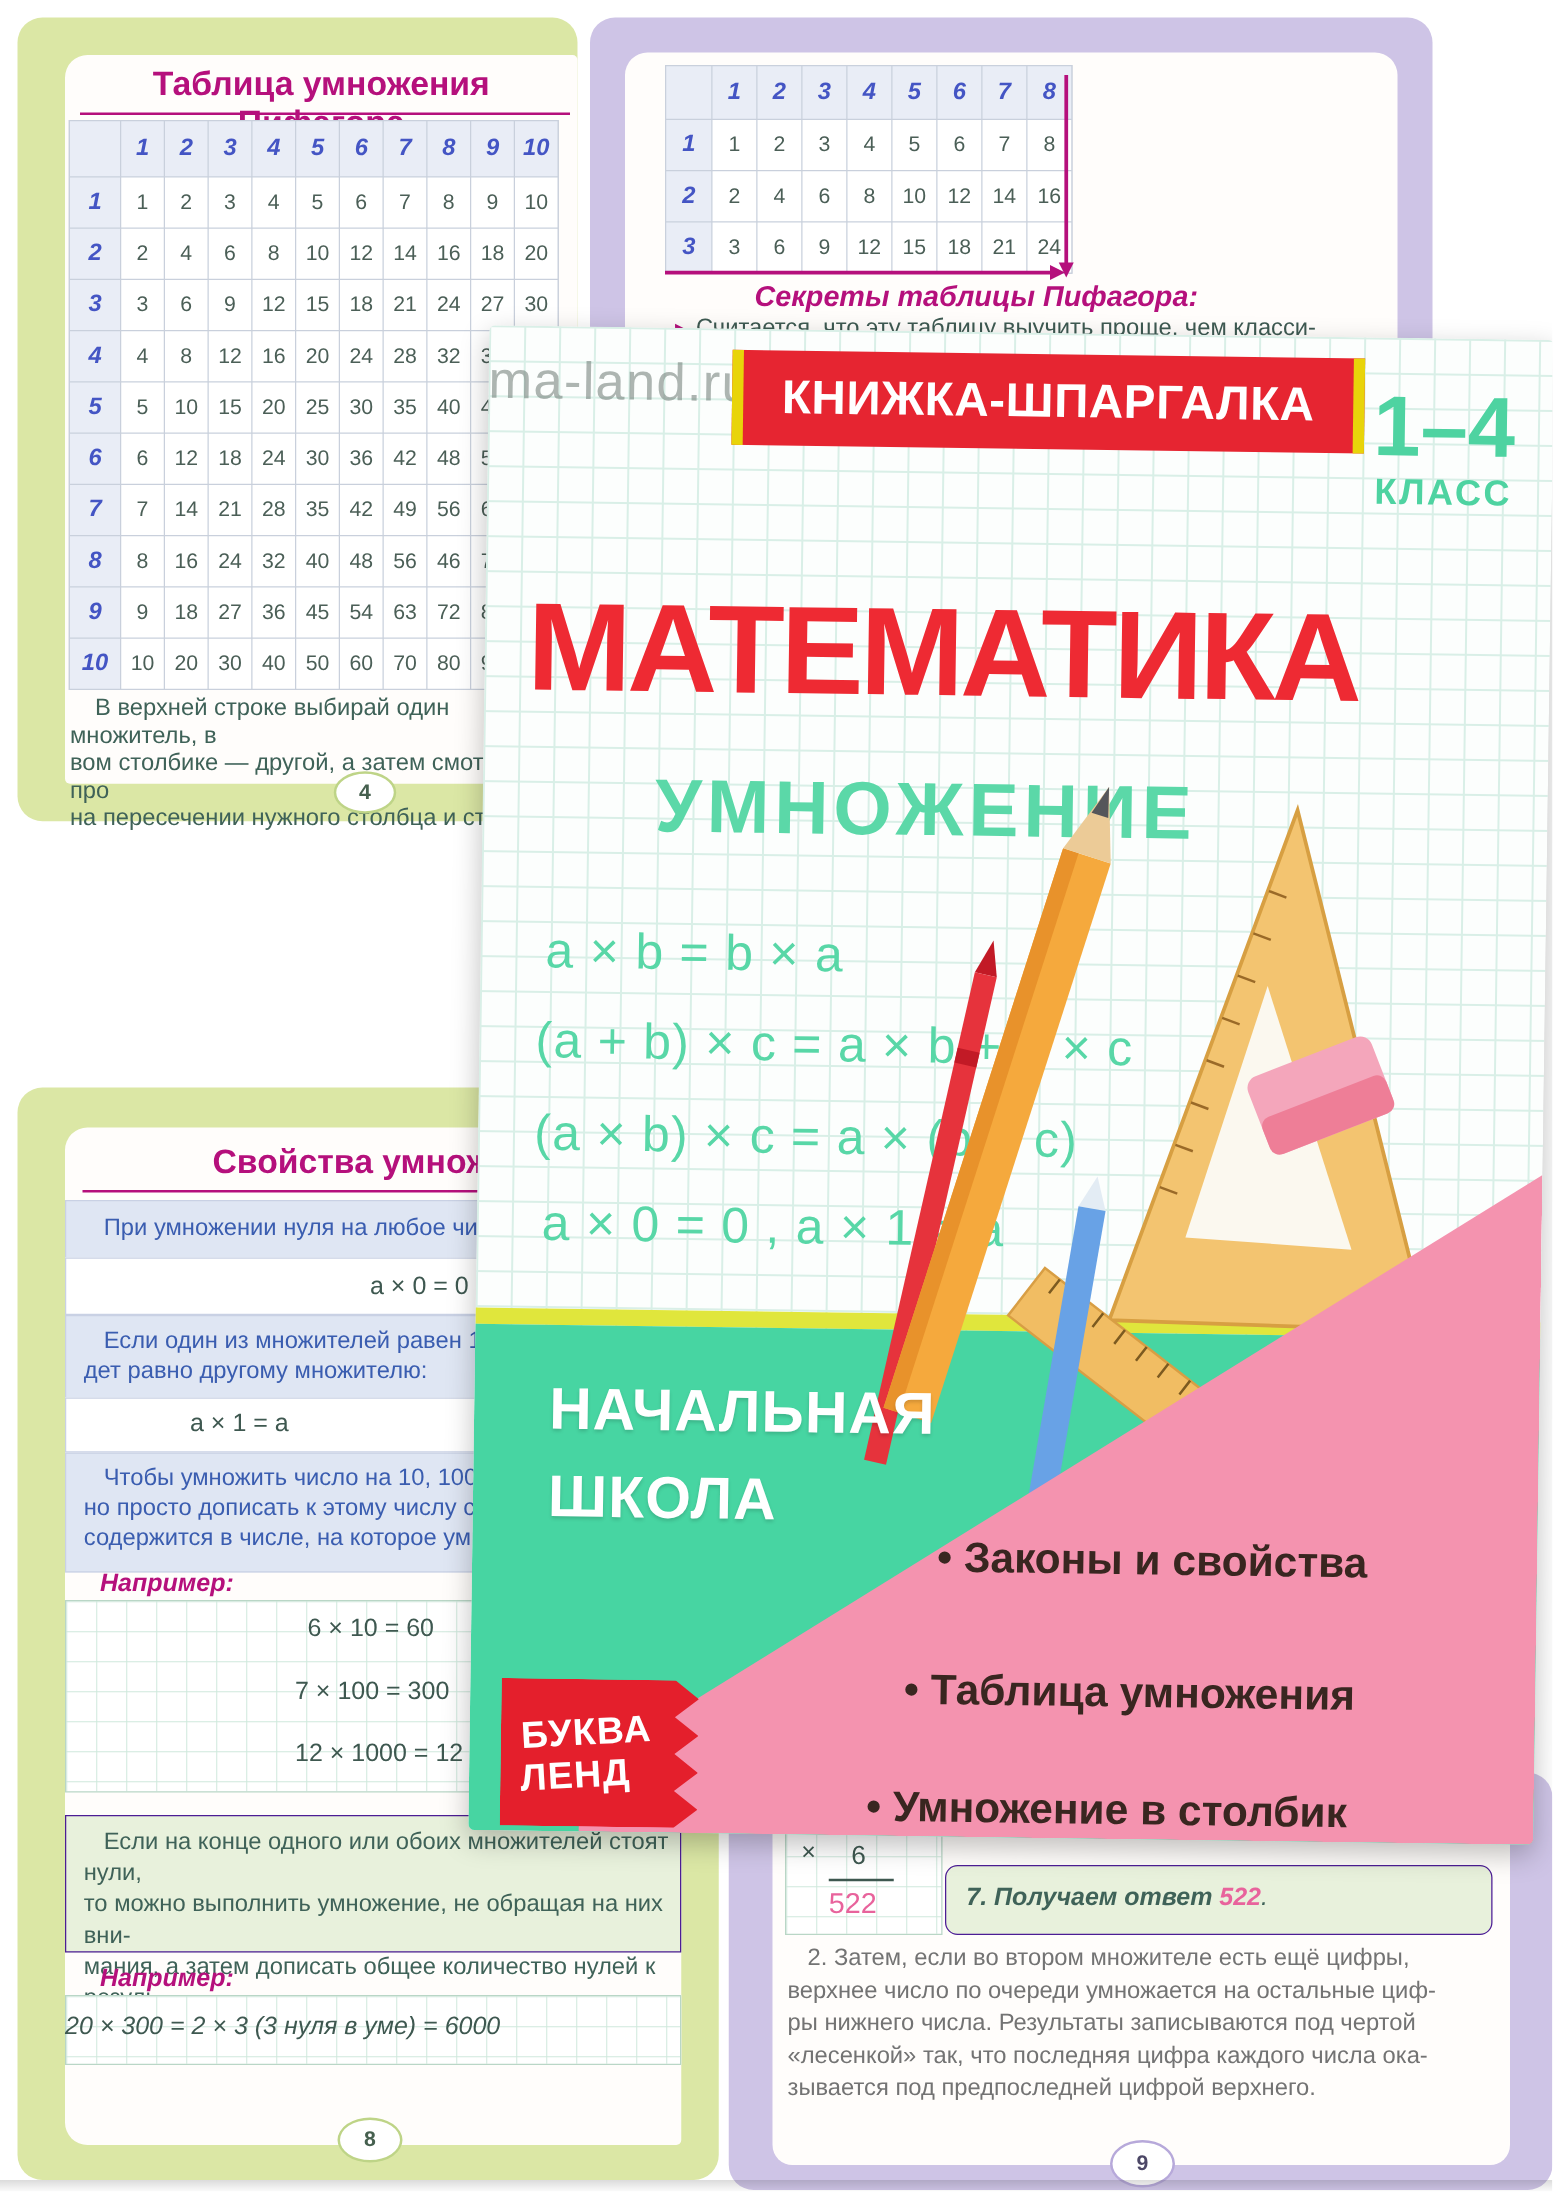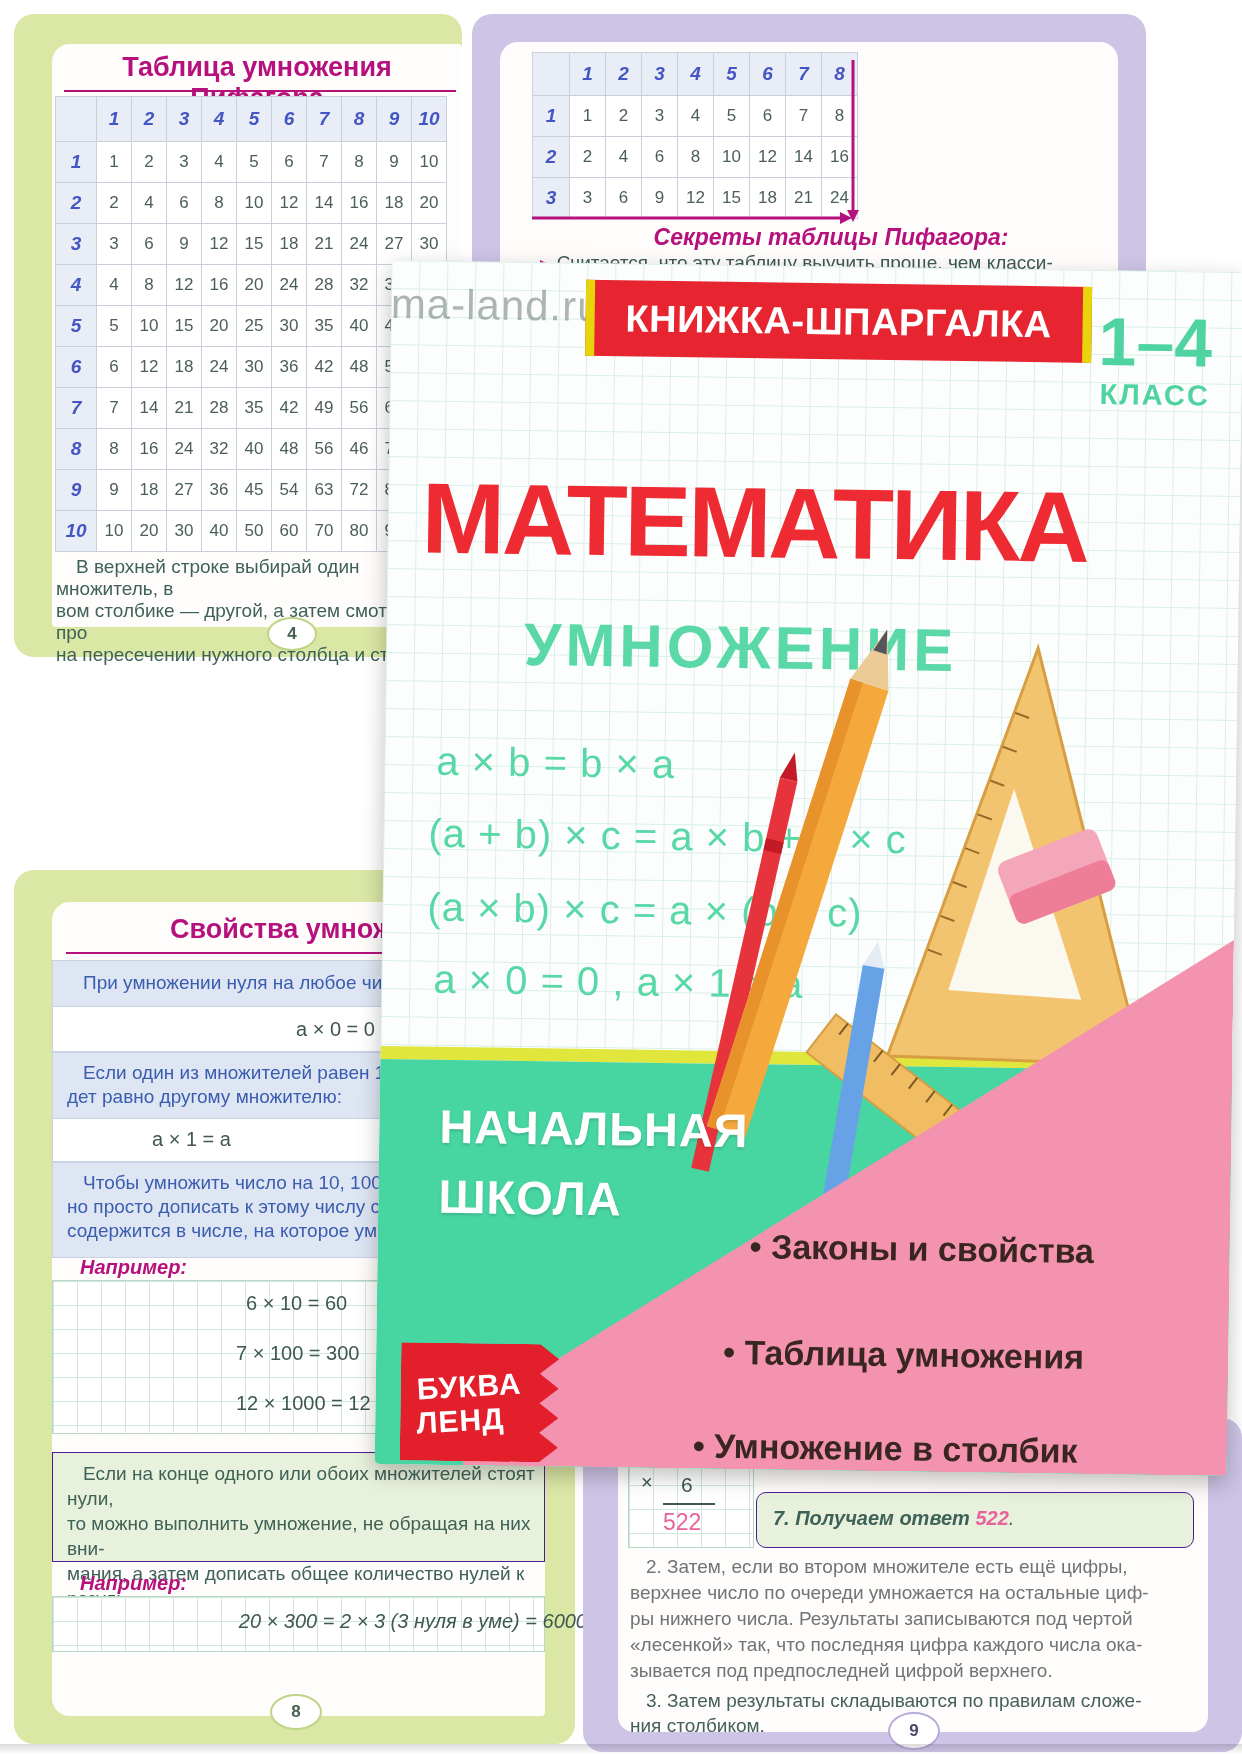--- a/index.html
+++ b/index.html
@@ -249,21 +249,21 @@
       <div class="c">18</div>
       <div class="c">21</div>
       <div class="c">24</div>
     </div>
   <svg class="abs" style="left:528px;top:46px;" width="340" height="190" viewBox="0 0 340 190">
     <line x1="325" y1="14" x2="325" y2="166" stroke="#b5107c" stroke-width="3"></line>
     <polygon points="319,164 331,164 325,176" fill="#b5107c"></polygon>
     <line x1="4" y1="172" x2="314" y2="172" stroke="#b5107c" stroke-width="3"></line>
     <polygon points="312,166 312,178 324,172" fill="#b5107c"></polygon>
   </svg>
-  <div class="abs secrets" style="left:522px;top:224px;width:618px;">Секреты таблицы Пифагора:</div>
+  <div class="abs secrets" style="left:472px;top:224px;width:618px;">Секреты таблицы Пифагора:</div>
   <div class="abs p5bullet" style="left:540px;top:252px;">
     <span class="tri">▶</span><span>Считается, что эту таблицу выучить проще, чем класси-</span>
   </div>
 
   <div class="abs page-green" style="left:14px;top:870px;width:561px;height:874px;"></div>
   <div class="abs card" style="left:52px;top:902px;width:493px;height:814px;border-radius:18px 4px 4px 18px;"></div>
   <div class="abs magenta title4" style="left:170px;top:914px;white-space:nowrap;">Свойства умнож</div>
   <div class="abs" style="left:66px;top:952px;width:479px;height:2px;background:#b5107c;"></div>
 
   <div class="abs bluerow" style="left:52px;top:960px;width:491px;height:44px;padding:10px 0 0 0;">
@@ -288,43 +288,41 @@
   <div class="abs exline" style="left:246px;top:1292px;">6 × 10 = 60</div>
   <div class="abs exline" style="left:236px;top:1342px;">7 × 100 = 300</div>
   <div class="abs exline" style="left:212px;top:1392px;white-space:nowrap;margin-left:24px;">12 × 1000 = 12 00</div>
 
   <div class="abs greenbox preline" style="left:52px;top:1452px;width:477px;height:100px;padding:8px 0 0 14px;font-size:19px;line-height:25px;text-indent:16px;">Если на конце одного или обоих множителей стоят нули,
 то можно выполнить умножение, не обращая на них вни-
 мания, а затем дописать общее количество нулей к резуль-
 тату.</div>
   <div class="abs exlabel" style="left:80px;top:1572px;">Например:</div>
   <div class="abs gridbox" style="left:52px;top:1596px;width:491px;height:54px;"></div>
-  <div class="abs exline" style="left:52px;top:1610px;width:491px;text-align:right;font-style:italic;padding-left:44px;">20 × 300 = 2 × 3 (3 нуля в уме) = 6000</div>
+  <div class="abs exline" style="left:52px;top:1610px;width:491px;text-align:left;font-style:italic;">20 × 300 = 2 × 3 (3 нуля в уме) = 6000</div>
   <div class="abs oval" style="left:270px;top:1694px;width:48px;height:32px;border:2px solid #bed487;color:#46604f;">8</div>
 
   <div class="abs page-purple" style="left:583px;top:1418px;width:659px;height:334px;"></div>
   <div class="abs card" style="left:618px;top:1430px;width:590px;height:302px;border-radius:6px 6px 16px 16px;"></div>
   <div class="abs gridbox" style="left:628px;top:1460px;width:124px;height:86px;">
     <span class="abs exline" style="left:12px;top:10px;">×</span>
     <span class="abs exline" style="left:52px;top:12px;font-size:21px;">6</span>
     <span class="abs" style="left:34px;top:42px;width:52px;height:2px;background:#3e5850;"></span>
     <span class="abs" style="left:34px;top:48px;font-size:23px;color:#e8639c;">522</span>
   </div>
   <div class="abs greenbox" style="left:756px;top:1492px;width:436px;height:54px;border-radius:10px;">
     <div style="margin:14px 0 0 16px;font-size:20px;font-style:italic;">
       <span style="font-weight:bold;">7. Получаем ответ </span><span style="color:#e8639c;font-weight:bold;">522</span><span>.</span>
     </div>
   </div>
   <div class="abs preline" style="left:630px;top:1554px;width:570px;font-size:19px;line-height:26px;color:#737373;text-indent:16px;">2. Затем, если во втором множителе есть ещё цифры,
 верхнее число по очереди умножается на остальные циф-
 ры нижнего числа. Результаты записываются под чертой
 «лесенкой» так, что последняя цифра каждого числа ока-
 зывается под предпоследней цифрой верхнего.</div>
-  <div class="abs preline" style="left:630px;top:1688px;width:570px;font-size:19px;line-height:25px;color:#46615a;text-indent:16px;">3. Затем результаты складываются по правилам сложе-
-ния столбиком.</div>
   <div class="abs oval" style="left:888px;top:1712px;width:48px;height:34px;border:2px solid #b7a9da;color:#4c4766;">9</div>
 
   <div class="abs cover">
     <div class="abs watermark">ma-land.ru</div>
 
     <div class="abs banner">
       <span>КНИЖКА-ШПАРГАЛКА</span>
     </div>
     <div class="abs grade">1–4</div>
     <div class="abs gradelabel">КЛАСС</div>

